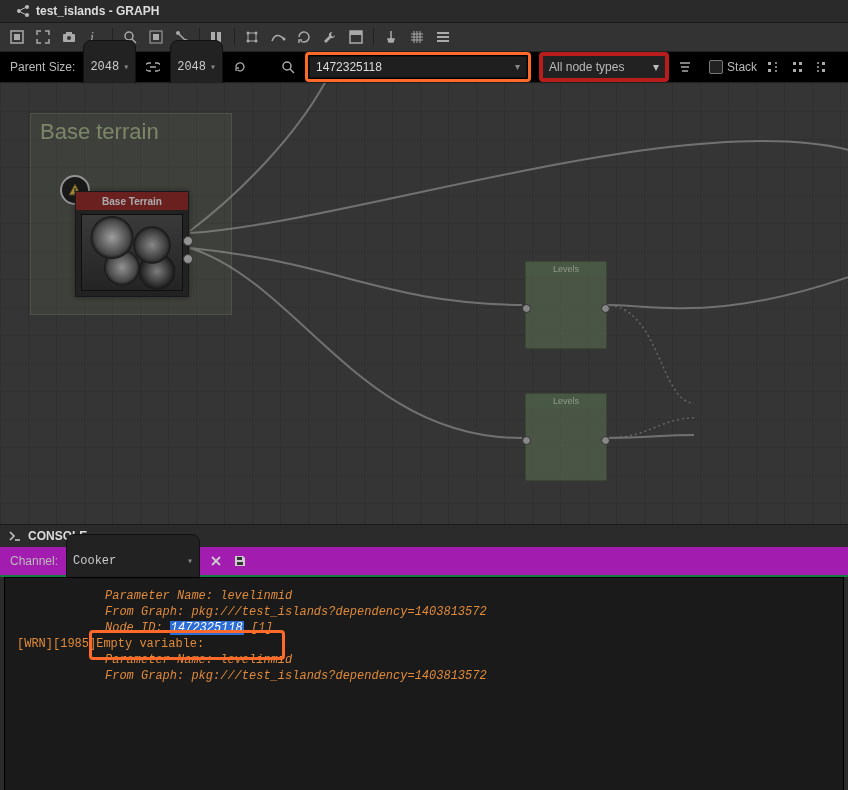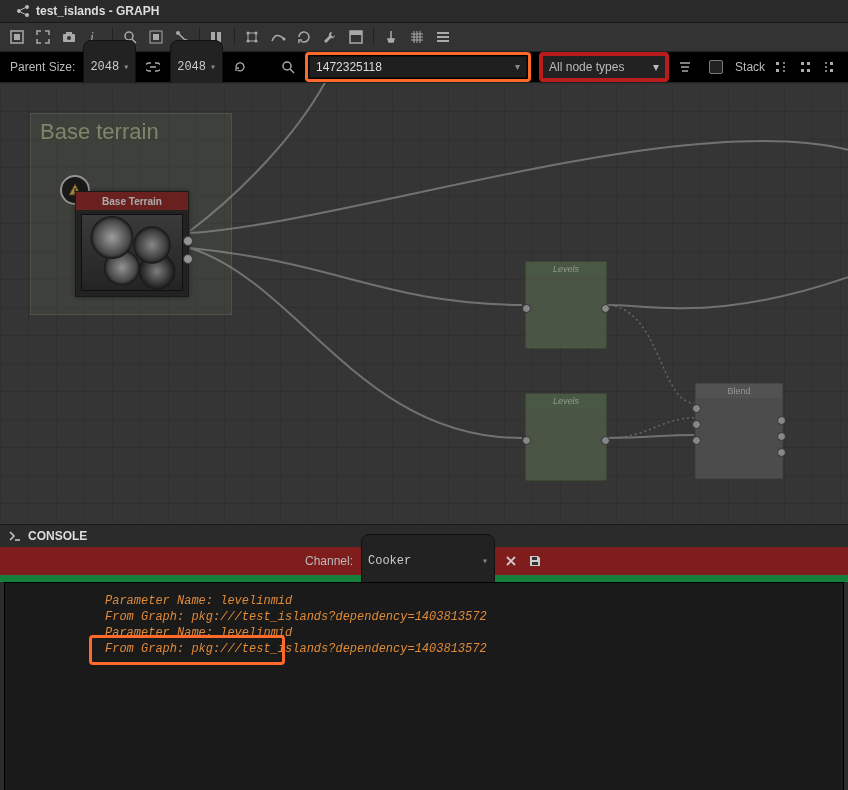--- a/index.html
+++ b/index.html
@@ -78,21 +78,21 @@
     position: absolute; right: 8px; top: 6px;
     color: #888; font-size: 10px; pointer-events: none;
   }
   .nodetypes {
     background: #222; border: 4px solid #b91c1c;
     color: #bbb; height: 22px;
     display: flex; align-items: center;
     padding: 0 6px; gap: 4px; border-radius: 4px;
     width: 110px; justify-content: space-between;
   }
-  .stackchk { display: flex; align-items: flex-start; gap: 12px; color: #bbb; }
+  .stackchk { display: flex; align-items: flex-start; gap: 4px; color: #bbb; }
   .chkbox {
     width: 12px; height: 12px; border: 1px solid #777; border-radius: 2px;
     background: #222;
   }
   .smallicon { width: 16px; height: 16px; color: #999; display:flex;align-items:center;justify-content:center; }
 
   
   .canvas {
     position: relative;
     width: 848px; height: 441px;
@@ -149,21 +149,21 @@
   .gn {
     position:absolute;
     background: rgba(120,150,110,0.55);
     border: 1px solid rgba(60,80,50,0.7);
     border-radius: 2px;
   }
   .gn .ghdr {
     position:absolute; left:0; right:0; top:0; height:14px;
     background: rgba(90,120,80,0.5);
     color:#c8d4be; font-size:9px;
-    display:flex;align-items:center;justify-content:center;font-style:italic;
+    display:flex;align-items:center;justify-content:center;
   }
   .gn .p { position:absolute; width:7px;height:7px;border-radius:50%;background:#bbb;border:1px solid #333; }
 
   .bn {
     position:absolute;
     background: rgba(140,140,140,0.45);
     border: 1px solid rgba(80,80,80,0.6);
     border-radius: 2px;
   }
   .bn .ghdr {
@@ -177,23 +177,23 @@
   svg.wires { position:absolute; left:0; top:0; width:100%; height:100%; pointer-events:none; }
 
   
   .console-hdr {
     height: 22px; background: #2b2b2b;
     border-top: 1px solid #1a1a1a;
     display:flex;align-items:center;padding:0 8px;gap:6px;
   }
   .console-hdr span { color:#ddd; font-weight:700; font-size:12px; }
   .console-bar {
-    height: 28px; background:#7f1d1d;
-    border-bottom: 7px solid #15803d;
-    display:flex;align-items:center;padding:0 10px;gap:8px;justify-content:center;
+    height: 28px; background:#a21caf;
+    border-bottom: 2px solid #15803d;
+    display:flex;align-items:center;padding:0 10px;gap:8px;
   }
   .console-bar .dropdown { width: 120px; justify-content: space-between; }
   .console-body {
     background:#1a1a1a;
     height: 247px;
     padding: 10px 12px;
     font-family: Consolas, "Courier New", monospace;
     font-size: 12px;
     line-height: 16px;
     overflow:hidden;
@@ -442,29 +442,20 @@
     <div class="p" style="left:-4px;top:42px"></div>
     <div class="p" style="right:-4px;top:42px"></div>
   </div>
 
   <div class="gn" style="left:525px;top:310px;width:80px;height:86px">
     <div class="ghdr">Levels</div>
     <div class="p" style="left:-4px;top:42px"></div>
     <div class="p" style="right:-4px;top:42px"></div>
   </div>
 
-  <div class="bn" style="left:695px;top:300px;width:86px;height:94px">
-    <div class="ghdr">Blend</div>
-    <div class="p" style="left:-4px;top:20px"></div>
-    <div class="p" style="left:-4px;top:36px"></div>
-    <div class="p" style="left:-4px;top:52px"></div>
-    <div class="p" style="right:-4px;top:32px"></div>
-    <div class="p" style="right:-4px;top:48px"></div>
-    <div class="p" style="right:-4px;top:64px"></div>
-  </div>
 
   <div class="dim"></div>
 </div>
 
 <div class="console-hdr">
   <svg width="14" height="14" viewBox="0 0 14 14">
       <path d="M2 3l4 4-4 4M7 11h5" stroke="#ccc" stroke-width="1.5" fill="none"></path>
     </svg>
   <span>CONSOLE</span>
 </div>
@@ -485,17 +476,21 @@
         <path d="M2 2h8l2 2v8H2z" fill="#ccc"></path>
         <rect x="4" y="3" width="5" height="3" fill="#333"></rect>
         <rect x="4" y="8" width="6" height="3" fill="#333"></rect>
       </svg>
     </div>
 </div>
 
 <div class="console-body">
   <div class="ind1">Parameter Name:  levelinmid</div>
   <div class="ind1">From Graph: pkg:///test_islands?dependency=1403813572</div>
+  <div class="ind1">
+    <span>Node ID: </span><span class="hl-sel">1472325118</span><span class="bracket"> [1]</span>
+  </div>
+  <div class="wrn">[WRN][1985]Empty variable:</div>
   <div class="ind1">Parameter Name:  levelinmid</div>
   <div class="ind1">From Graph: pkg:///test_islands?dependency=1403813572</div>
 
   <div class="hl-box" style="left:84px; top:52px; width:190px; height:24px;"></div>
 </div>
 
 </body></html>

